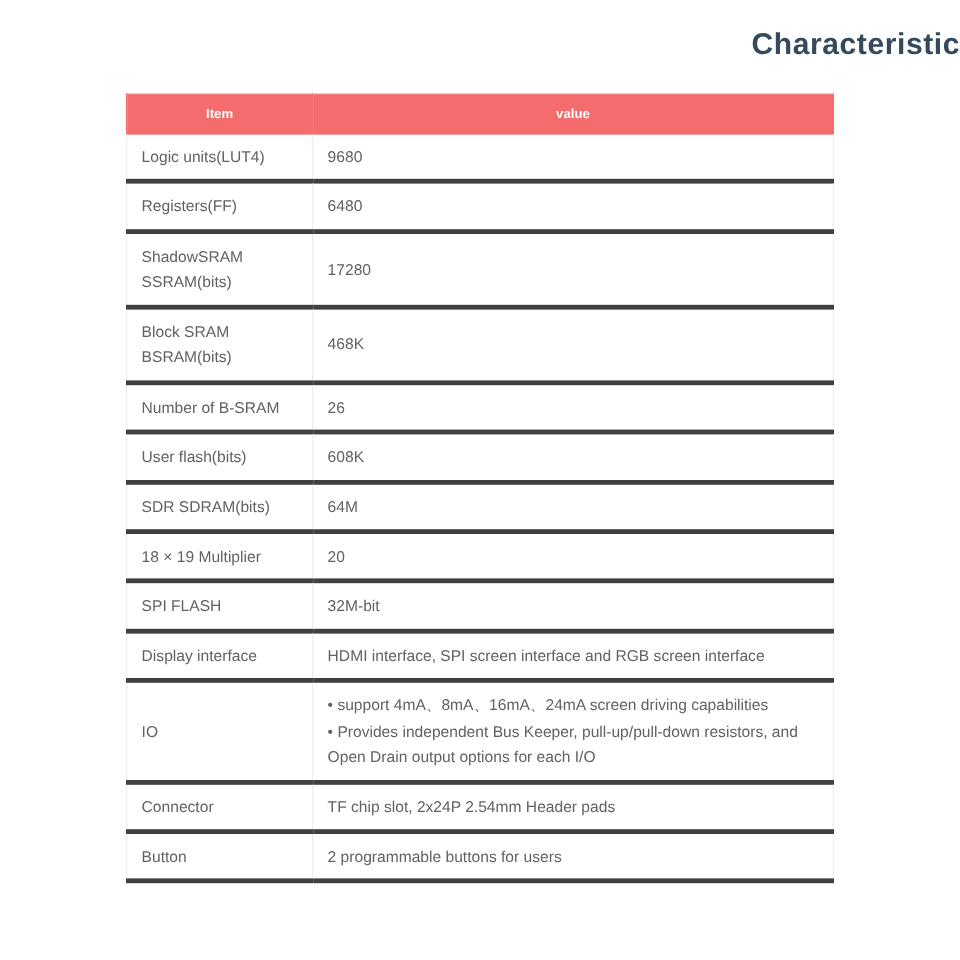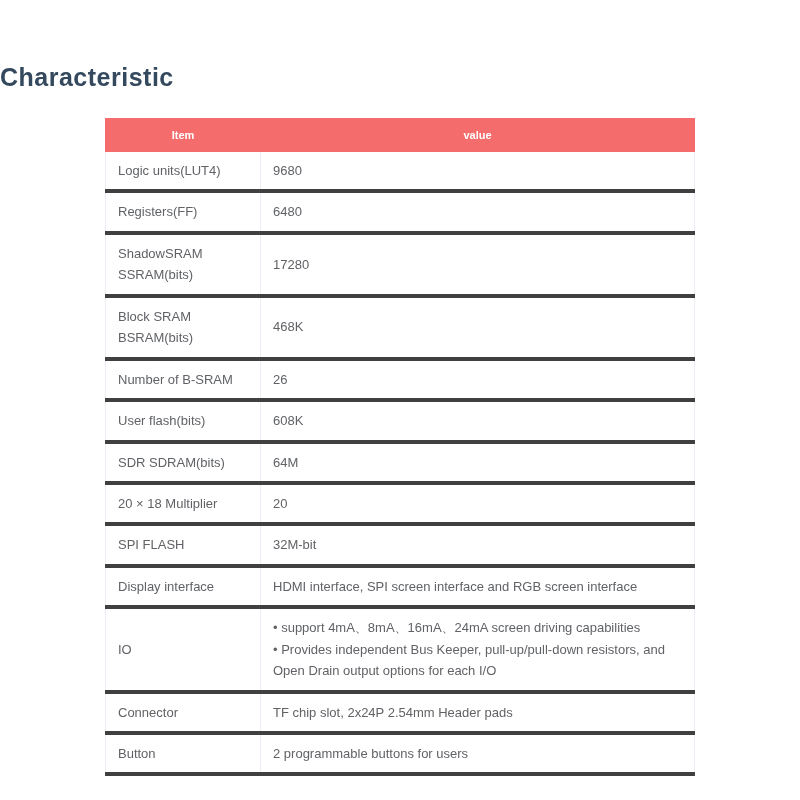--- a/index.html
+++ b/index.html
@@ -6,23 +6,23 @@
   html, body {
     width: 800px;
     background: #ffffff;
     font-family: "Liberation Sans", "DejaVu Sans", sans-serif;
   }
   body {
     height: 800px;
     overflow: hidden;
   }
   .page-title {
-    margin-top: 63px;
+    margin-top: 23px;
     margin-bottom: 26px;
-    text-align: left;
+    text-align: right;
     font-size: 25px;
     font-weight: bold;
     color: #34495e;
     letter-spacing: 0.5px;
   }
   table.spec-table {
     width: 590px;
     margin: 0 auto;
     border-collapse: collapse;
     table-layout: fixed;
@@ -93,21 +93,21 @@
     </tr>
     <tr>
       <td class="item-cell">User flash(bits)</td>
       <td class="value-cell">608K</td>
     </tr>
     <tr>
       <td class="item-cell">SDR SDRAM(bits)</td>
       <td class="value-cell">64M</td>
     </tr>
     <tr>
-      <td class="item-cell">20 × 18 Multiplier</td>
+      <td class="item-cell">18 × 19 Multiplier</td>
       <td class="value-cell">20</td>
     </tr>
     <tr>
       <td class="item-cell">SPI FLASH</td>
       <td class="value-cell">32M-bit</td>
     </tr>
     <tr>
       <td class="item-cell">Display interface</td>
       <td class="value-cell">HDMI interface, SPI screen interface and RGB screen interface</td>
     </tr>

